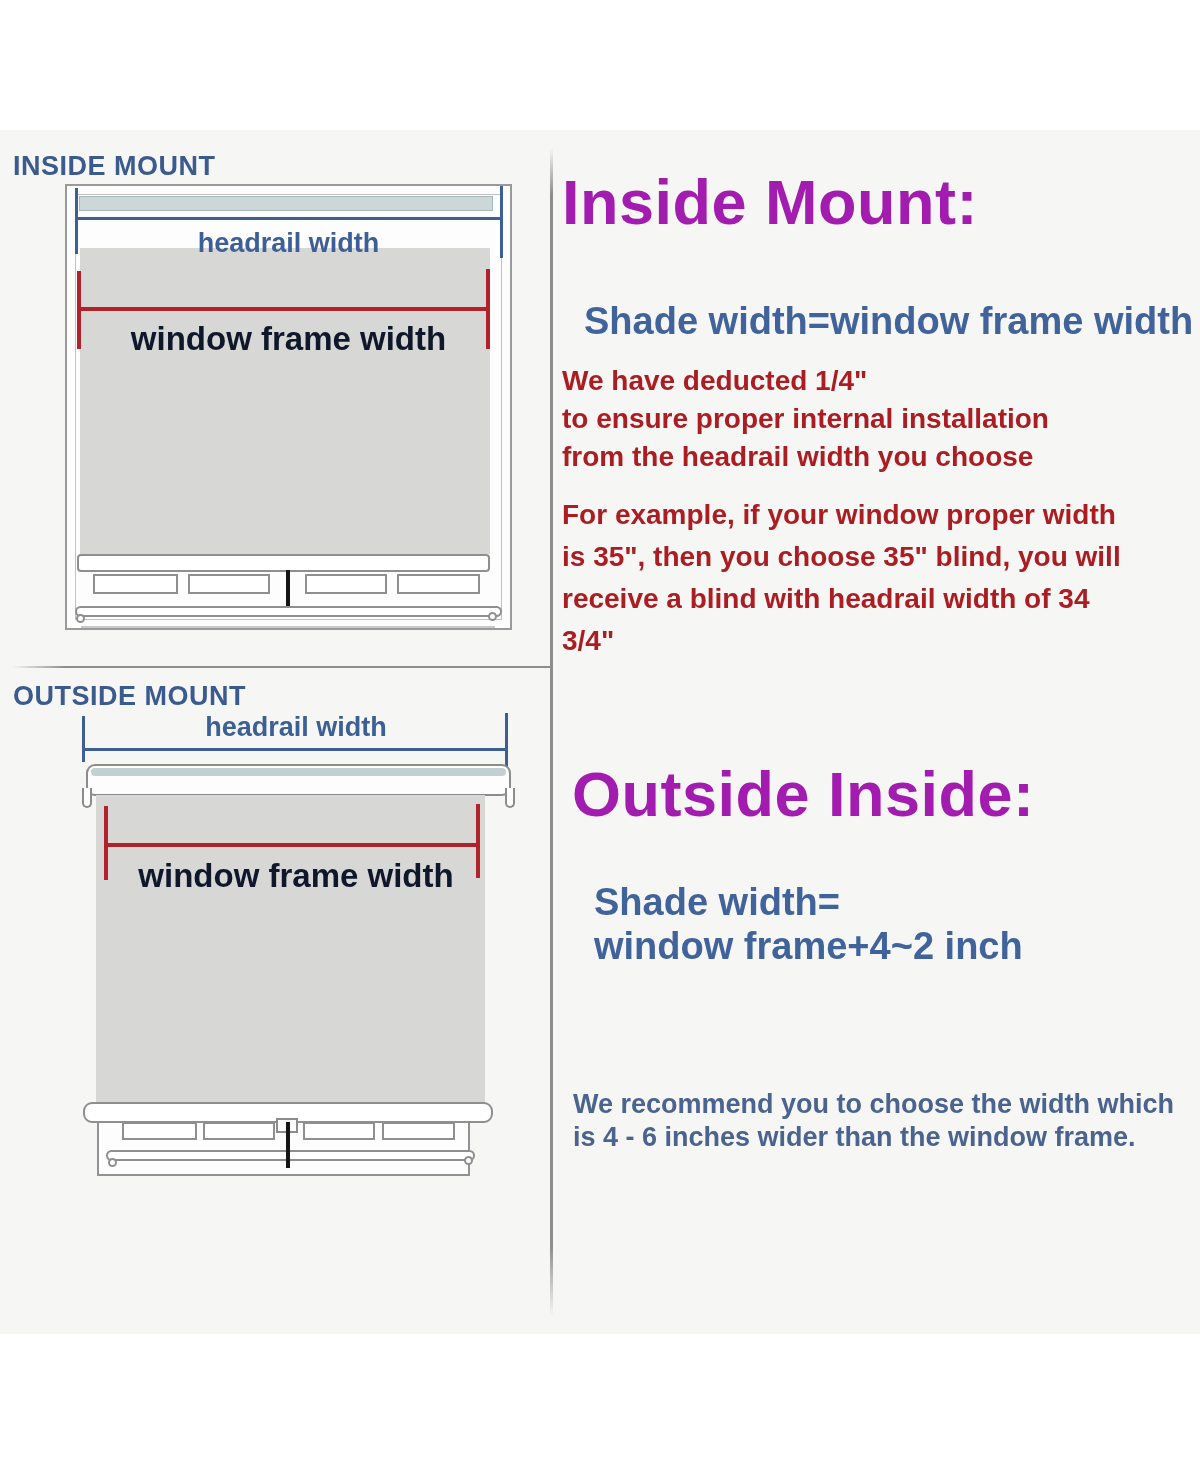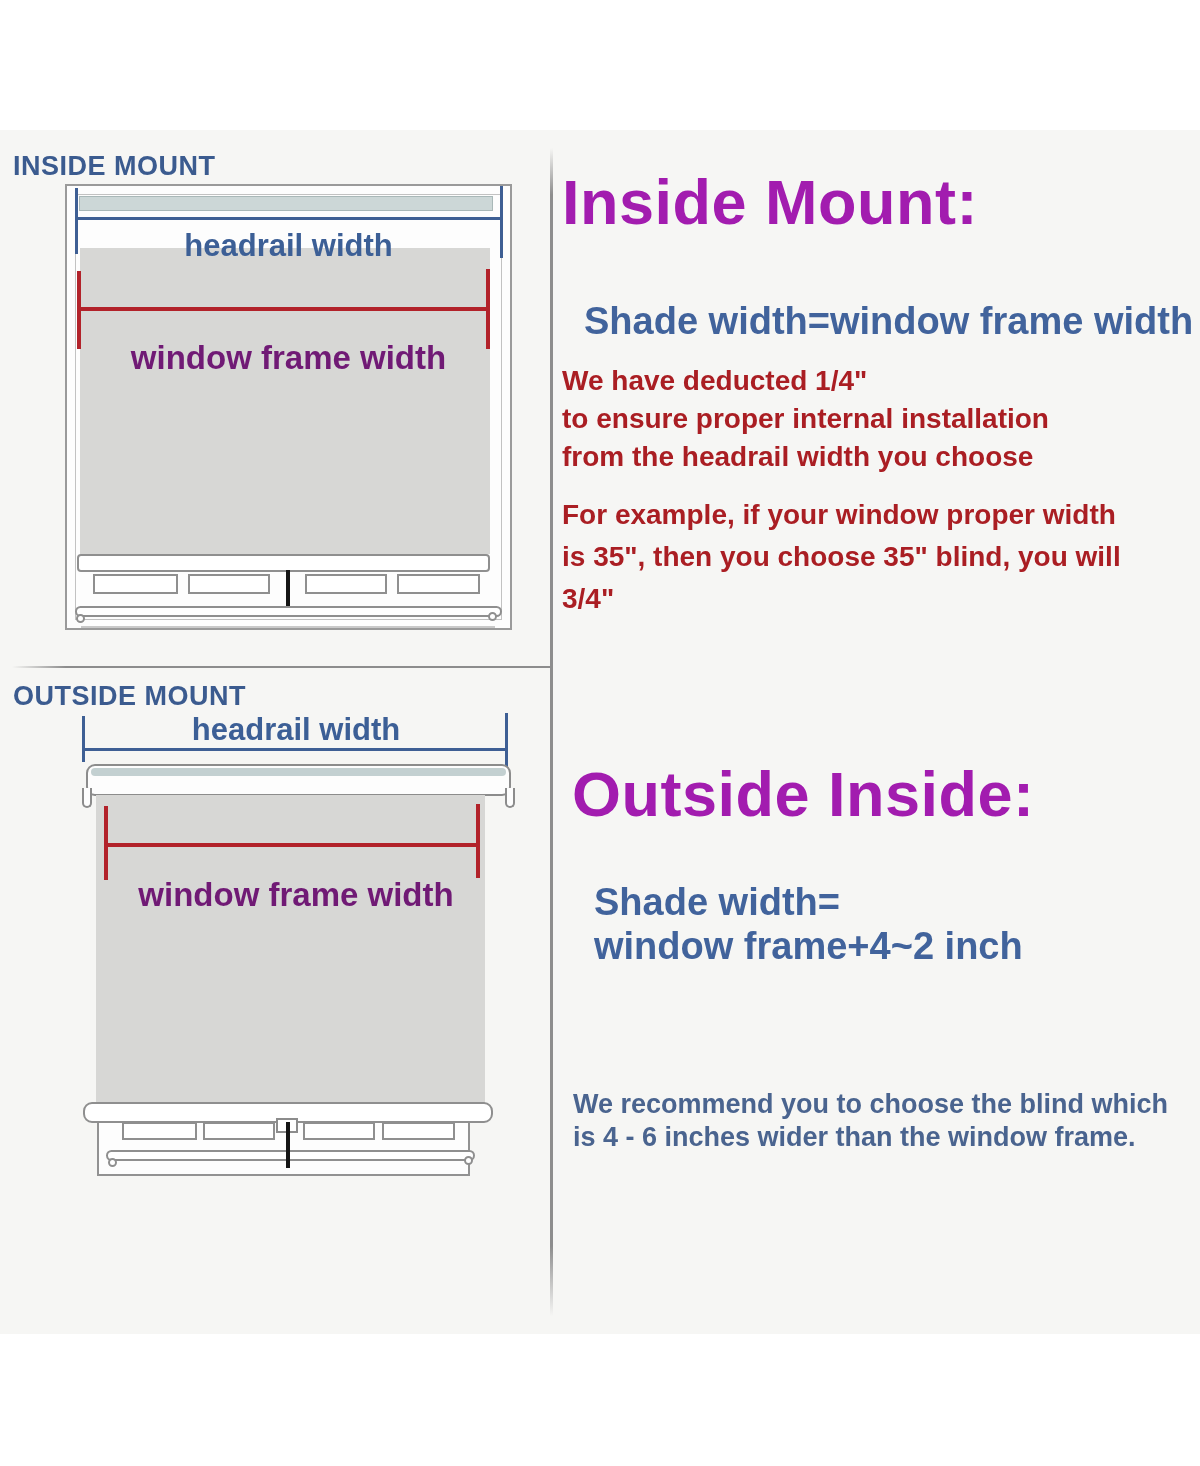--- a/index.html
+++ b/index.html
@@ -28,22 +28,22 @@
   .mline { position:absolute; }
   .blue { background:#3e5f94; }
   .red  { background:#b2222a; }
   .win-in .bl  { left:8px;  top:31px; width:428px; height:3px; }
   .win-in .blt-l { left:8px;   top:2px;  width:3px; height:66px; }
   .win-in .blt-r { left:433px; top:0;    width:3px; height:72px; }
   .win-in .rl  { left:10px; top:121px; width:413px; height:4px; }
   .win-in .rlt-l { left:10px;  top:85px; width:4px; height:78px; }
   .win-in .rlt-r { left:419px; top:83px; width:4px; height:80px; }
   .dlabel { position:absolute; left:0; width:100%; text-align:center; font-weight:bold; }
-  .dlabel.b { color:#3c5f96; font-size:31px; }
-  .dlabel.r { color:#701a75; font-size:33px;margin-top:19px; }
+  .dlabel.b { color:#3c5f96; font-size:27px; }
+  .dlabel.r { color:#0f172a; font-size:33px; }
   .win-in .lab-head  { top:42px; }
   .win-in .lab-frame { top:134px; }
   .bbar { position:absolute; background:#ffffff; border:2px solid #8f8f8f; border-radius:4px; }
   .win-in .bbar { left:10px; top:368px; width:413px; height:18px; }
   .pane { position:absolute; background:#ffffff; border:2px solid #8f8f8f; }
   .win-in .pane { top:388px; height:20px; }
   .win-in .p1 { left:26px;  width:85px; }
   .win-in .p2 { left:121px; width:82px; }
   .win-in .p3 { left:238px; width:82px; }
   .win-in .p4 { left:330px; width:83px; }
@@ -179,26 +179,27 @@
 
   <div class="red-para" id="p-deduct">
     <div>We have deducted 1/4"</div>
     <div>to ensure proper internal installation</div>
     <div>from the headrail width you choose</div>
   </div>
 
   <div class="red-para" id="p-example">
     <div>For example, if your window proper width</div>
     <div>is 35", then you choose 35" blind, you will</div>
+    <div>receive a blind with headrail width of 34</div>
     <div>3/4"</div>
   </div>
 
   <div class="r-title" id="t-out">Outside Inside:</div>
   <div class="r-formula" id="f-out">
     <div>Shade width=</div>
     <div>window frame+4~2 inch</div>
   </div>
 
   <div class="r-note">
-    <div>We recommend you to choose the blind which</div>
+    <div>We recommend you to choose the width which</div>
     <div>is 4 - 6 inches wider than the window frame.</div>
   </div>
 </div>
 
 </body></html>

